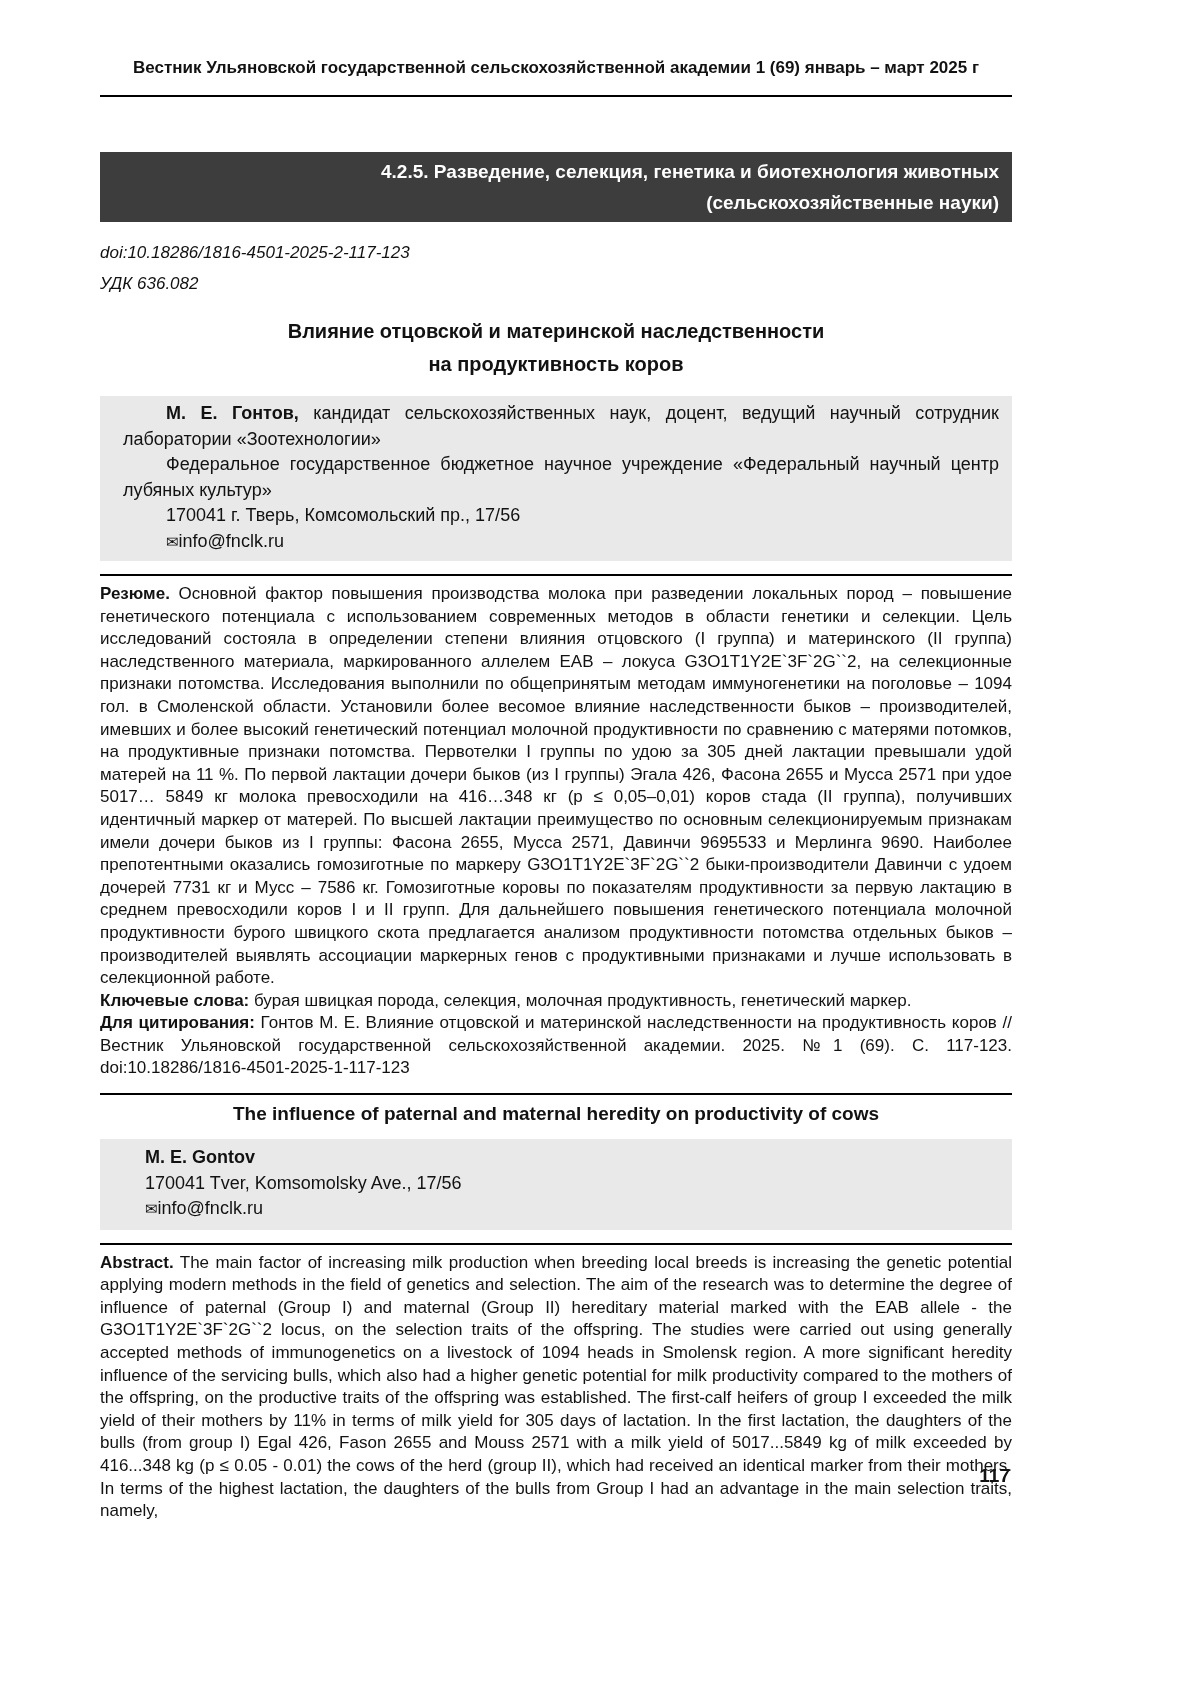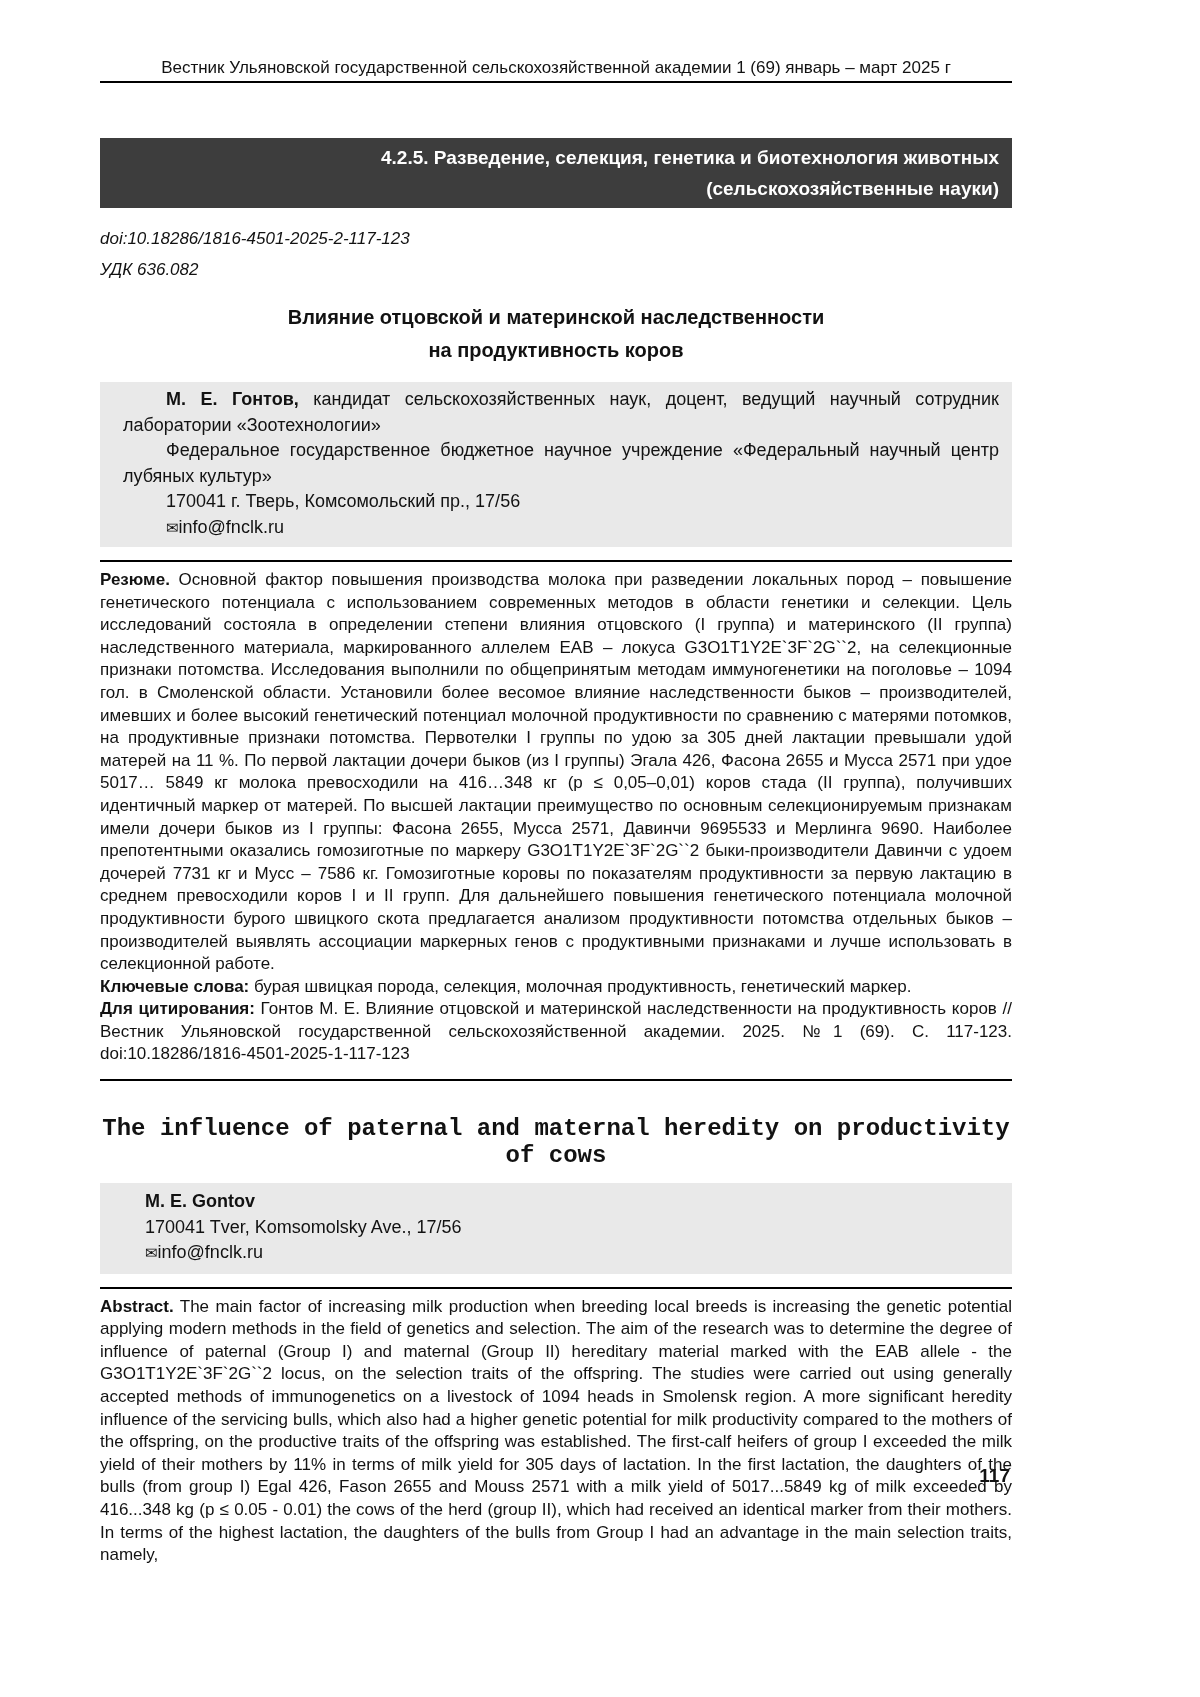--- a/index.html
+++ b/index.html
@@ -8,24 +8,24 @@
     width: 1200px; height: 1697px;
     background: #ffffff;
     font-family: "Liberation Sans", sans-serif;
     color: #121212;
   }
   .sheet { position: relative; width: 1200px; height: 1697px; background: #fff; overflow: hidden; }
   .content { position: absolute; left: 100px; top: 0; width: 912px; }
 
   .journal-header {
     margin-top: 58px;
-    padding-bottom: 3px;
+    padding-bottom: 17px;
     border-bottom: 2.5px solid #000;
     text-align: center;
-    font-weight: 400;
+    font-weight: 700;
     font-size: 17px;
   }
 
   .section-banner {
     margin-top: 55px;
     background: #3d3d3d;
     color: #ffffff;
     font-weight: 700;
     font-size: 19px;
     line-height: 31px;
@@ -37,25 +37,24 @@
   .udc  { margin: 11px 0 0; font-style: italic; font-size: 17px; }
 
   .title-ru {
     margin: 21px 0 0;
     font-size: 20px;
     line-height: 33px;
     text-align: center;
     font-weight: 700;
   }
   .title-en {
-    margin: 34px 0 0;
-    font-size: 24px;
+    margin: 8px 0 0;
+    font-size: 19px;
     text-align: center;
     font-weight: 700;
-    font-family: Liberation Mono, monospace;
   }
 
   .gray-block { background: #e9e9e9; font-size: 18px; line-height: 25.5px; }
   .gray-block.ru { margin-top: 15px; padding: 5px 13px 7px 23px; }
   .gray-block.ru p { margin: 0; text-indent: 43px; }
   .gray-block.en { margin-top: 14px; padding: 6px 13px 8px 45px; }
   .gray-block.en p { margin: 0; }
 
   .justify { text-align: justify; }
 

